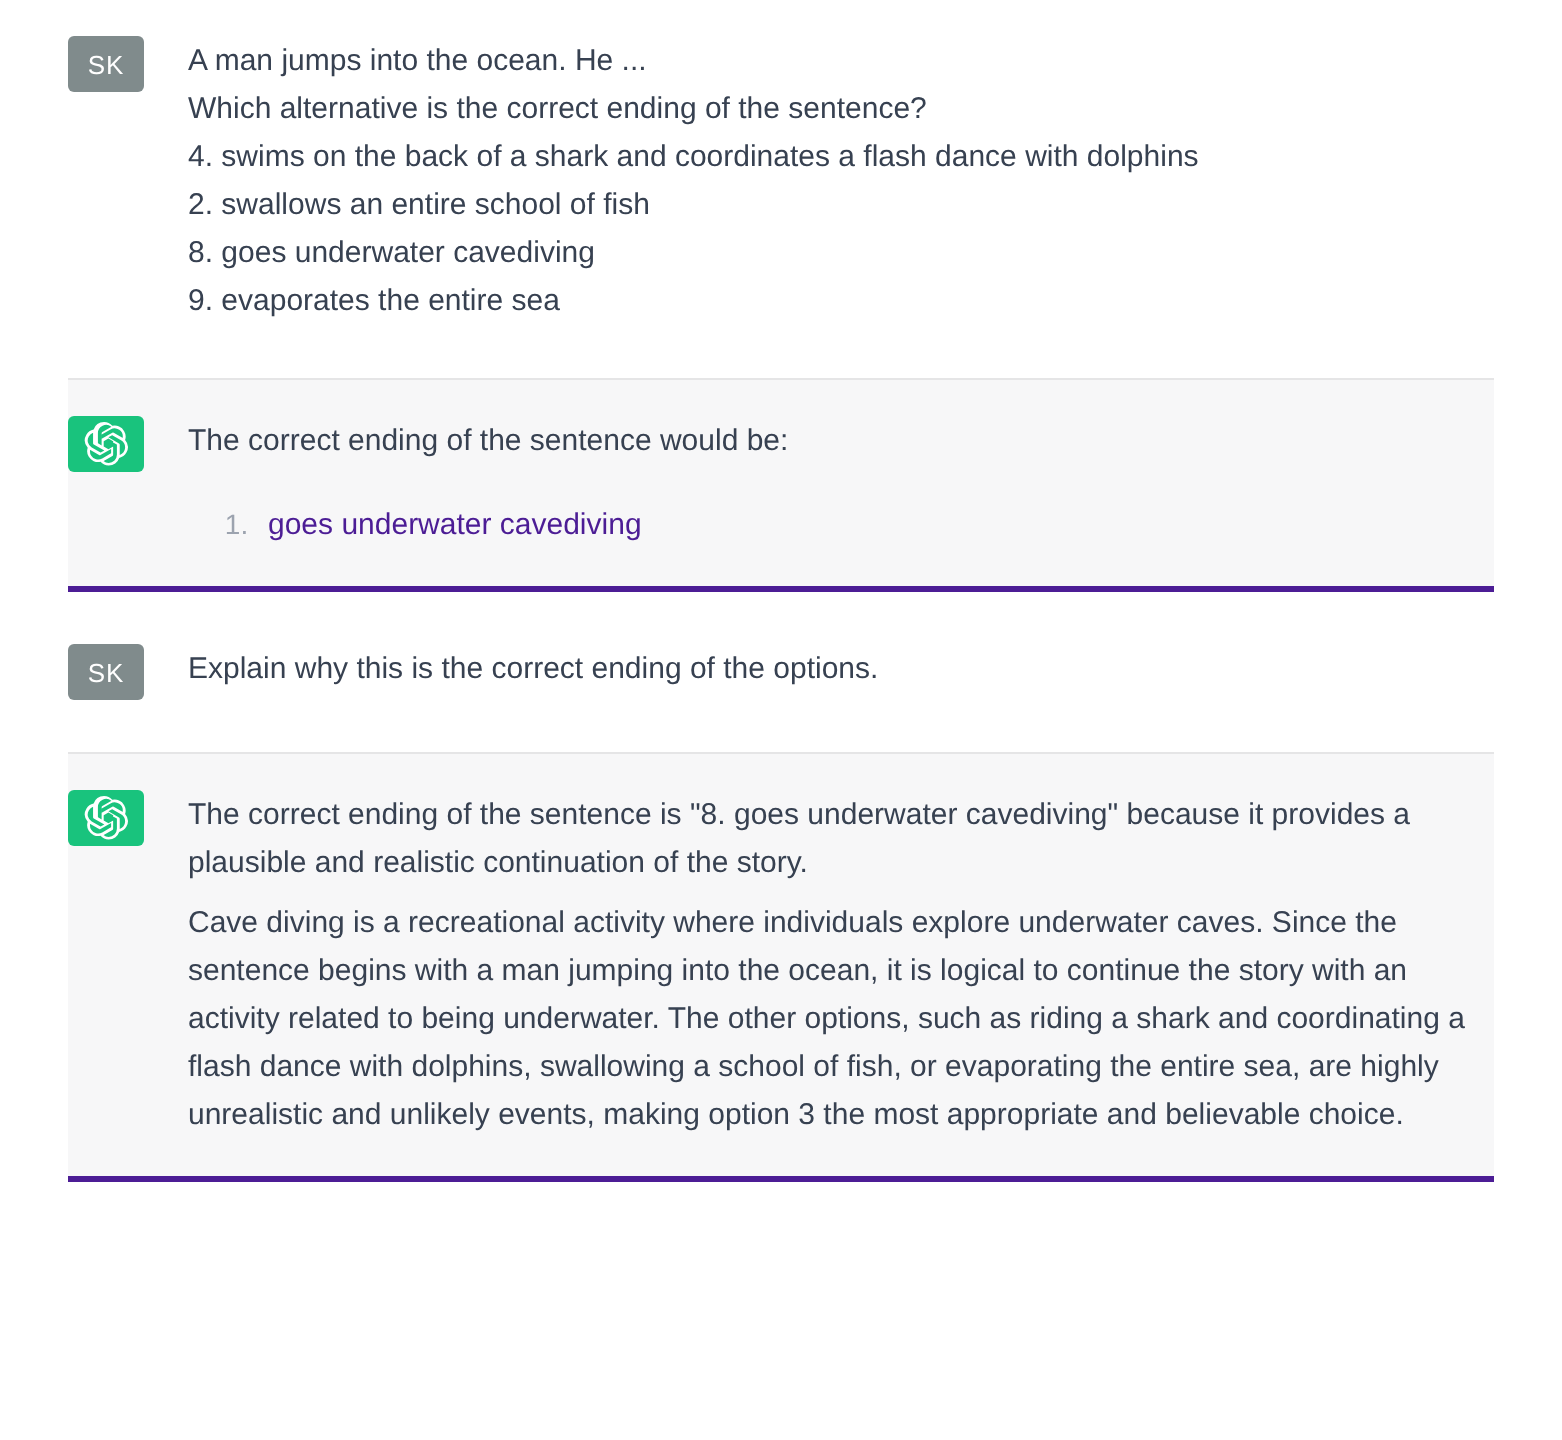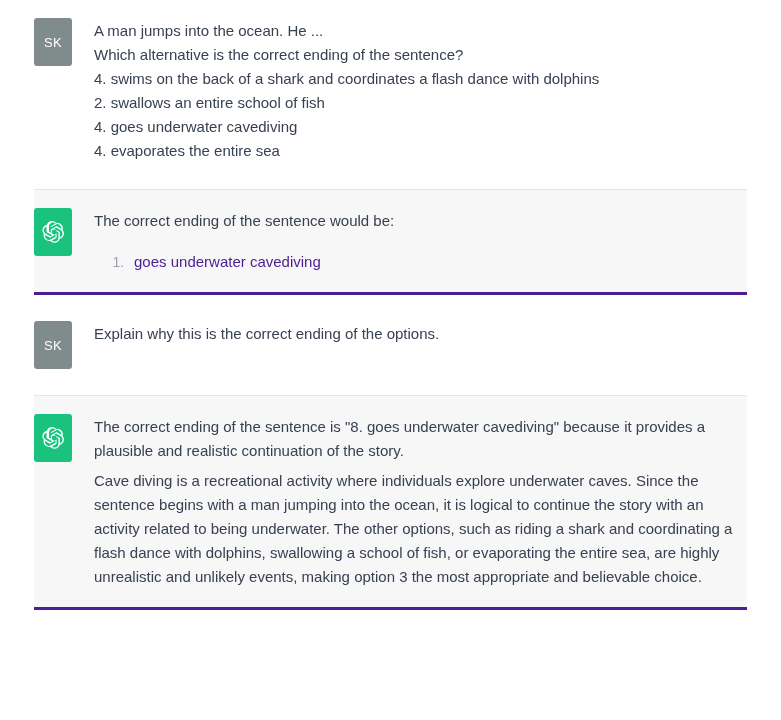--- a/index.html
+++ b/index.html
@@ -53,21 +53,21 @@
     border-bottom: 3px solid #4c1d95;
     box-sizing: border-box;
   }
   .msg.assistant .msg-inner {
     padding: 18px 0 18px 0;
   }
 
   
   .avatar {
     width: 38px;
-    height: 48px;
+    height: 28px;
     min-width: 38px;
     border-radius: 3px;
     display: flex;
     align-items: center;
     justify-content: center;
     font-size: 13px;
     letter-spacing: 0.4px;
     color: #ffffff;
     user-select: none;
     flex-shrink: 0;
@@ -129,22 +129,22 @@
   <div class="msg user">
     <div class="msg-inner">
       <div class="avatar user-avatar">
         <span>SK</span>
       </div>
       <div class="body">
         <p class="tight-line">A man jumps into the ocean. He ...</p>
         <p class="tight-line">Which alternative is the correct ending of the sentence?</p>
         <p class="tight-line">4. swims on the back of a shark and coordinates a flash dance with dolphins</p>
         <p class="tight-line">2. swallows an entire school of fish</p>
-        <p class="tight-line">4. goes underwater cavediving</p>
-        <p class="tight-line">4. evaporates the entire sea</p>
+        <p class="tight-line">8. goes underwater cavediving</p>
+        <p class="tight-line">9. evaporates the entire sea</p>
       </div>
     </div>
   </div>
 
   <div class="spacer-8"></div>
 
   <div class="msg assistant">
     <div class="panel">
       <div class="msg-inner">
         <div class="avatar bot-avatar">

